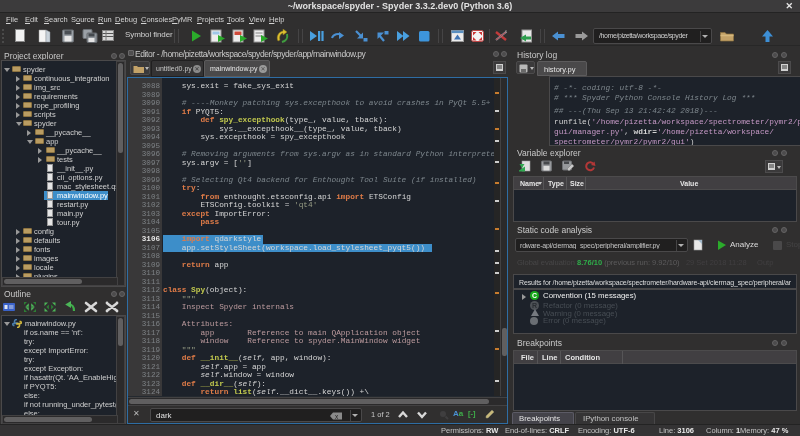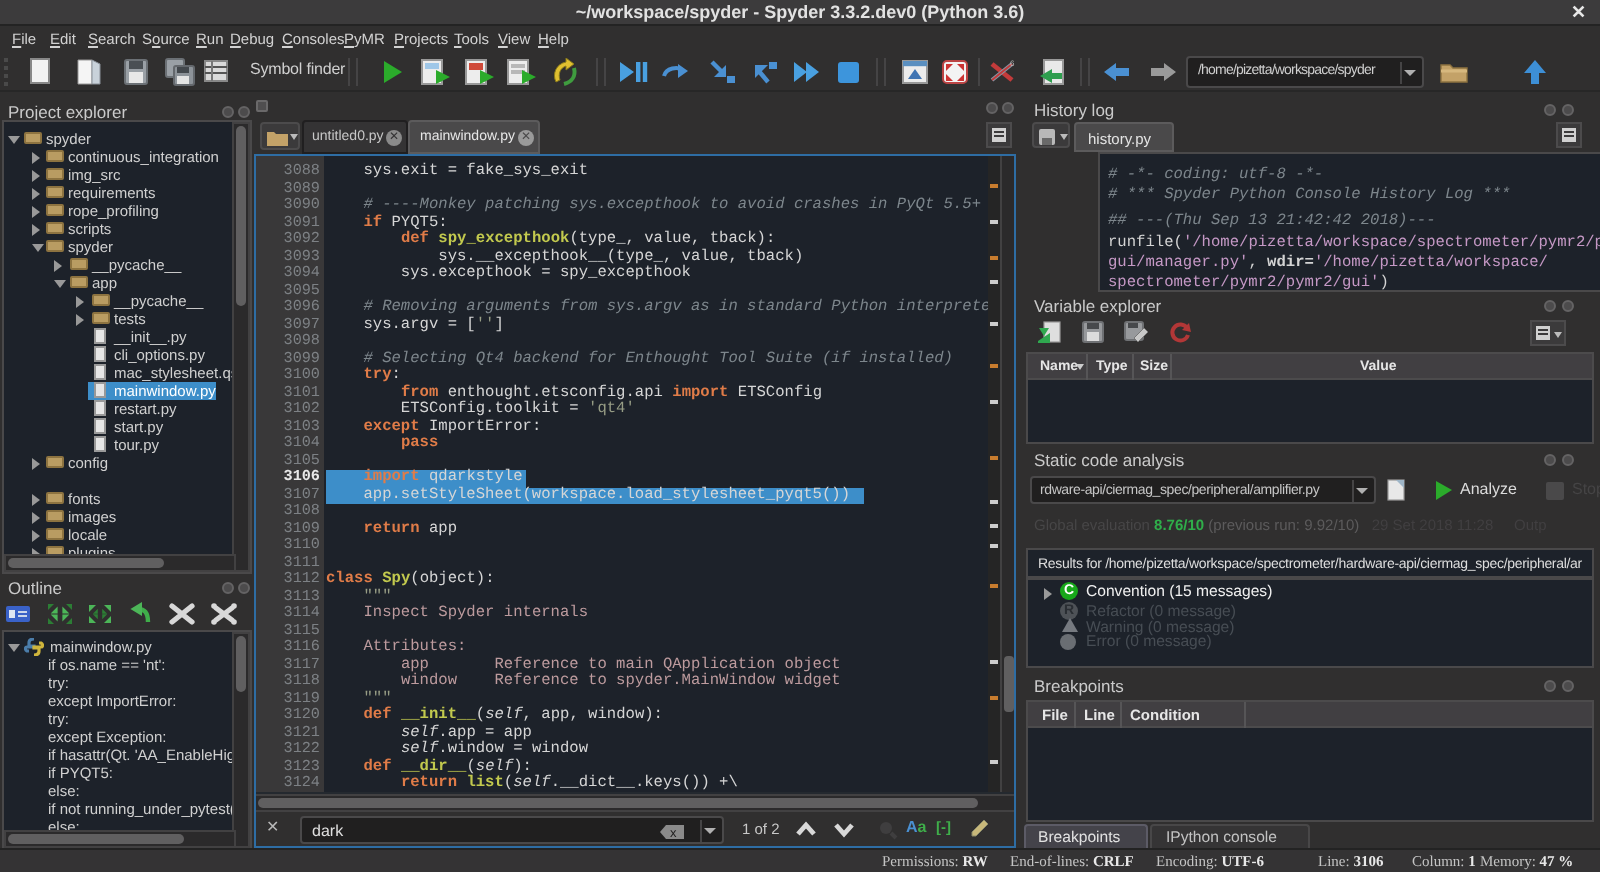--- a/index.html
+++ b/index.html
@@ -22,21 +22,21 @@
 .dark{background:#1d222a;}
 .bord{border:1px solid #4a494a;}
 
 .sbv{position:absolute;width:9px;background:#2b2a2b;border:1px solid #424142;}
 .sbv .h{position:absolute;left:1px;right:1px;background:#605f60;border-radius:3px;}
 .sbh{position:absolute;height:9px;background:#2b2a2b;border:1px solid #424142;}
 .sbh .h{position:absolute;top:1px;bottom:1px;background:#605f60;border-radius:3px;}
 
 .trow{position:absolute;height:9px;font-size:7.5px;color:#d0d0d0;white-space:nowrap;line-height:9px;}
 
-#statusbar{left:0;top:424px;width:800px;height:12px;background:#343334;border-top:1px solid #232323;font-size:7.5px;color:#c4c4c4;font-family:Liberation Serif, serif;}
+#statusbar{left:0;top:424px;width:800px;height:12px;background:#343334;border-top:1px solid #232323;font-size:7.5px;color:#c4c4c4;}
 #statusbar span{position:absolute;top:1px;white-space:nowrap;}
 #statusbar b{color:#e8e8e8;}
 .mono{font-family:"Liberation Mono",monospace;margin-left:36px;}
 .trow{left:0;width:200px;}
 .trow s{position:absolute;text-decoration:none;}
 .trow b{position:absolute;top:0;font-weight:normal;white-space:nowrap;}
 .ar{width:0;height:0;top:2px;}
 .ar.r{border-left:4px solid #999;border-top:3px solid transparent;border-bottom:3px solid transparent;}
 .ar.d{border-top:4px solid #999;border-left:3px solid transparent;border-right:3px solid transparent;top:3px;}
 .fo{width:9px;height:6px;background:#b99c62;border:1px solid #8d7340;border-radius:1px;top:1px;}
@@ -304,30 +304,35 @@
             <s class="abs" style="left:42px;top:0;width:64px;height:9px;background:#3d8ec9;"></s>
             <s class="fi" style="left:45px"></s>
             <b style="left:55px;color:#fff;">mainwindow.py</b>
           </div>
       <div class="trow" style="top:139px">
             <s class="fi" style="left:45px"></s>
             <b style="left:55px">restart.py</b>
           </div>
       <div class="trow" style="top:148px">
             <s class="fi" style="left:45px"></s>
-            <b style="left:55px">start.py</b>
+            <b style="left:55px">main.py</b>
           </div>
       <div class="trow" style="top:157px">
             <s class="fi" style="left:45px"></s>
             <b style="left:55px">tour.py</b>
           </div>
       <div class="trow" style="top:166px">
             <s class="ar r" style="left:14px"></s>
             <s class="fo" style="left:21px"></s>
             <b style="left:32px">config</b>
+          </div>
+      <div class="trow" style="top:175px">
+            <s class="ar r" style="left:14px"></s>
+            <s class="fo" style="left:21px"></s>
+            <b style="left:32px">defaults</b>
           </div>
       <div class="trow" style="top:184px">
             <s class="ar r" style="left:14px"></s>
             <s class="fo" style="left:21px"></s>
             <b style="left:32px">fonts</b>
           </div>
       <div class="trow" style="top:193px">
             <s class="ar r" style="left:14px"></s>
             <s class="fo" style="left:21px"></s>
             <b style="left:32px">images</b>
@@ -440,20 +445,21 @@
           <div class="h" style="top:1px;height:28px;"></div>
         </div>
     <div class="sbh" style="left:0;bottom:0;width:116px;">
           <div class="h" style="left:1px;width:88px;"></div>
         </div>
   </div>
 </div>
 
 <div class="abs" style="left:127px;top:46px;width:381px;height:378px;">
   <div class="abs" style="left:1px;top:4px;width:6px;height:6px;background:#4f4e4f;border:1px solid #6a696a;border-radius:1px;"></div>
+  <div class="panel-h" style="left:8px;top:3px;letter-spacing:-0.4px;white-space:nowrap;">Editor - /home/pizetta/workspace/spyder/spyder/app/mainwindow.py</div>
   <div class="abs" style="left:366px;top:5px;font-size:0;line-height:0;"><i style="display:inline-block;width:6px;height:6px;border-radius:50%;background:#4c4b4c;border:1px solid #646364;"></i><i style="display:inline-block;width:6px;height:6px;border-radius:50%;background:#4c4b4c;border:1px solid #646364;margin-left:2px;"></i></div>
 
   <div class="abs" style="left:0;top:13px;width:381px;height:18px;">
     <div class="abs" style="left:3px;top:2px;width:20px;height:14px;background:#3b3a3b;border:1px solid #4c4b4c;border-radius:2px;">
           <svg width="12" height="10" style="position:absolute;left:2px;top:2px">
             <path d="M0.5,2 L4,2 L5,3 L11,3 L11,9 L0.5,9 Z" fill="#c3a268"></path>
           </svg>
           <div class="abs" style="left:14px;top:5px;width:0;height:0;border-top:3px solid #bbb;border-left:2.5px solid transparent;border-right:2.5px solid transparent;"></div>
         </div>
     <div class="abs" style="left:24px;top:1px;width:53px;height:17px;background:#343334;border:1px solid #201f20;border-radius:2px 2px 0 0;">

